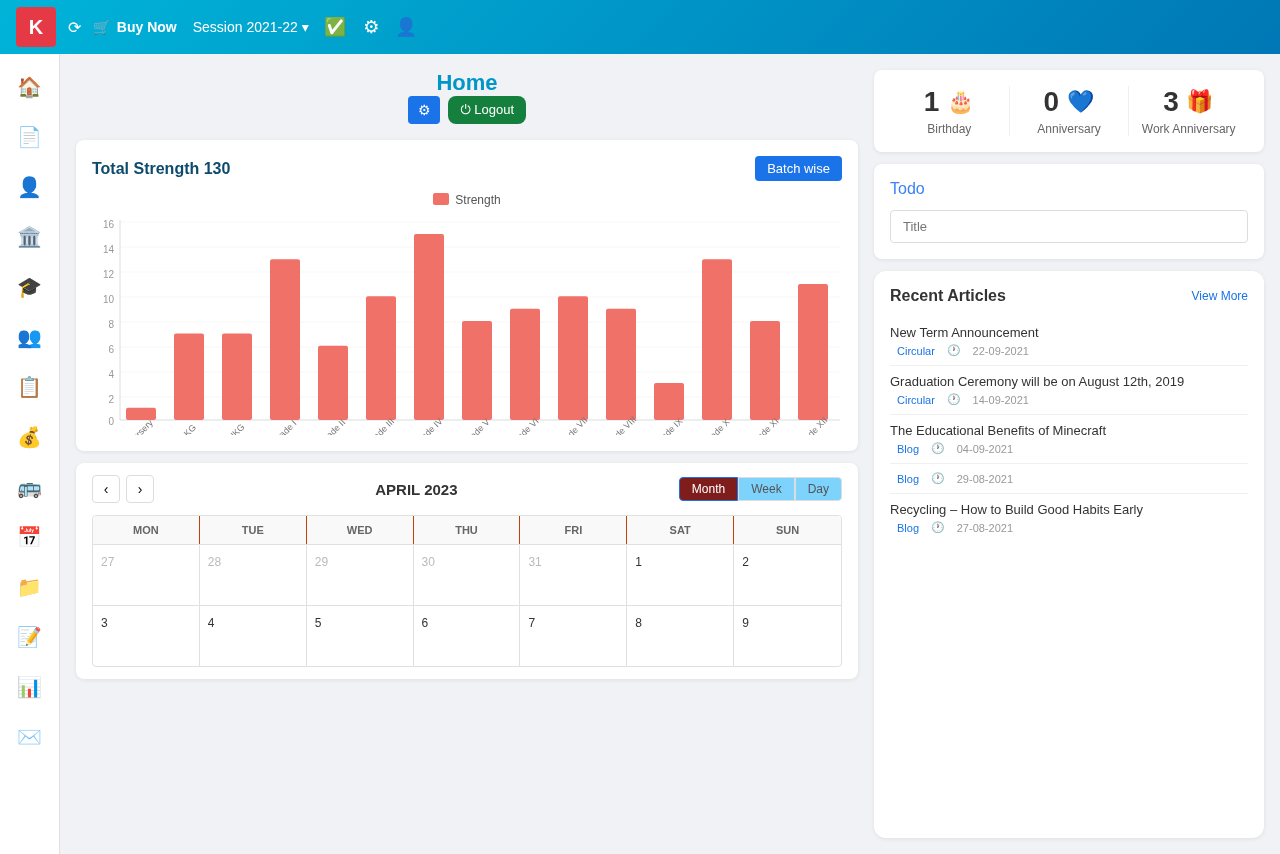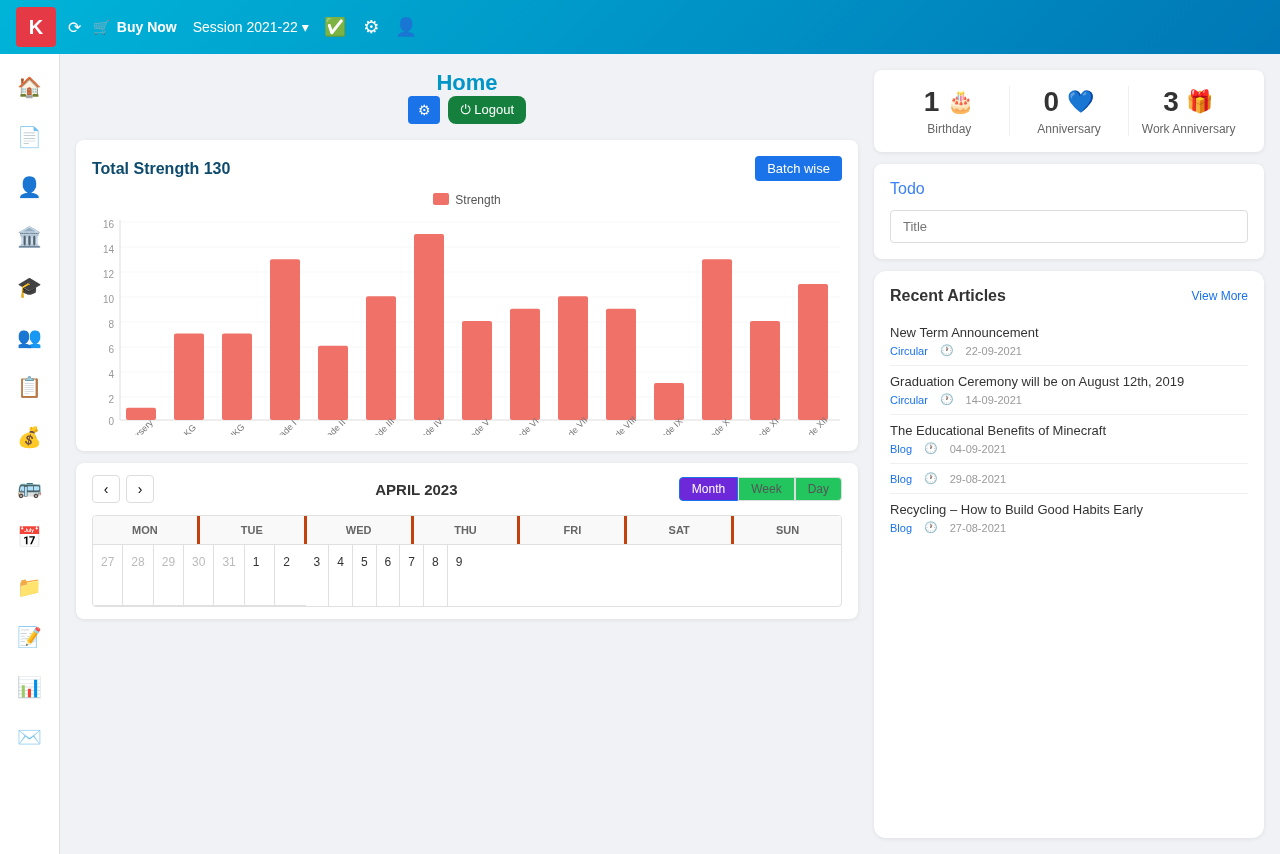--- a/index.html
+++ b/index.html
@@ -199,56 +199,56 @@
       font-size: 15px;
       font-weight: 600;
       color: #333;
     }
     .cal-view-btns {
       display: flex;
       gap: 0;
     }
     .cal-view-btn {
       border: 1px solid #ddd;
-      background: #22c55e;
+      background: #7dd3fc;
       padding: 4px 12px;
       cursor: pointer;
       font-size: 12px;
       color: #555;
     }
     .cal-view-btn:first-child { border-radius: 4px 0 0 4px; }
     .cal-view-btn:last-child { border-radius: 0 4px 4px 0; }
     .cal-view-btn.active {
-      background: #6d28d9;
+      background: #7f1d1d;
       color: white;
       border-color: #1a73e8;
     }
     .cal-grid {
       border: 1px solid #e0e0e0;
       border-radius: 4px;
       overflow: hidden;
     }
     .cal-days-header {
       display: grid;
       grid-template-columns: repeat(7, 1fr);
       background: #f9f9f9;
       border-bottom: 1px solid #e0e0e0;
     }
     .cal-day-header {
       text-align: center;
       padding: 8px 4px;
       font-size: 11px;
       font-weight: 600;
       color: #666;
-      border-right: 3px solid #c2410c;
+      border-right: 1px solid #c2410c;
     }
     .cal-day-header:last-child { border-right: none; }
     .cal-weeks {
       display: flex;
-      flex-direction: row;
+      flex-direction: column;
     }
     .cal-week {
       display: grid;
       grid-template-columns: repeat(7, 1fr);
       border-bottom: 1px solid #e0e0e0;
     }
     .cal-week:last-child { border-bottom: none; }
     .cal-cell {
       border-right: 1px solid #e0e0e0;
       padding: 10px 8px;
@@ -370,20 +370,21 @@
     .article-meta {
       display: flex;
       gap: 12px;
       font-size: 11px;
       color: #999;
       align-items: center;
     }
     .article-tag {
       color: #1a73e8;
       font-size: 11px;
+      margin-left: 7px;
     }
     .meta-time-icon {
       font-size: 11px;
     }
   </style>
 </head>
 <body>
 
 <nav class="topnav">
   <div class="logo-box">K</div>

